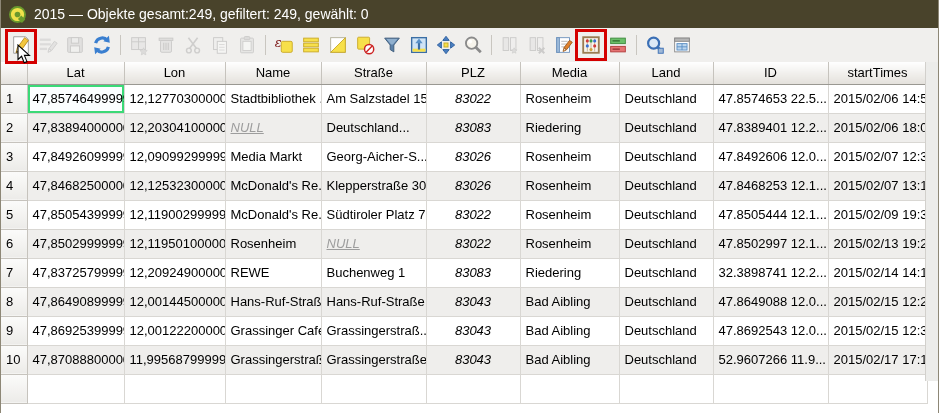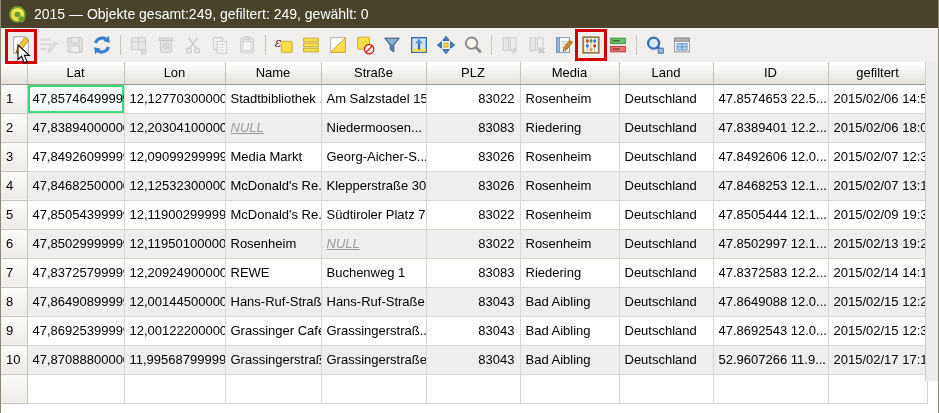--- a/index.html
+++ b/index.html
@@ -50,21 +50,21 @@
     border-right:1px solid #c6c3bd; border-bottom:1px solid #c6c3bd;
     text-align:left; padding-left:5px;
   }
   tbody td {
     height:29px;
     border-right:1px solid #d9d7d3; border-bottom:1px solid #d9d7d3;
     text-align:left;
   }
   tbody tr.data:nth-child(even) td { background:#efeeec; }
   tbody tr.data:nth-child(odd)  td { background:#ffffff; }
-  td.num-right { text-align:right; }
+  td.num-right { text-align:center;font-style:italic; }
   td.null-value { color:#9d9d9d; font-style:italic;text-decoration:underline; }
   td.selected-cell { box-shadow: inset 0 0 0 2px #3bd977; background:#fbfeff !important; }
   .right-strip {
     position:absolute; top:0; right:0; width:13px; height:319px;
     background:#ececea; border-left:1px solid #d2d0cc;
   }
 
   
   .bottombar {
     height:32px; background:#f0efed; border-top:1px solid #bdbab4;
@@ -351,42 +351,42 @@
           <tr id="header-row">
             <th></th>
             <th>Lat</th>
             <th>Lon</th>
             <th>Name</th>
             <th>Straße</th>
             <th>PLZ</th>
             <th>Media</th>
             <th>Land</th>
             <th>ID</th>
-            <th>gefiltert</th>
+            <th>startTimes</th>
           </tr>
         </thead>
       <tbody id="table-body">
           <tr class="data">
             <th class="gutter">1</th>
             <td class="selected-cell">47,85746499999...</td>
             <td>12,12770300000...</td>
             <td>Stadtbibliothek ...</td>
             <td>Am Salzstadel 15</td>
             <td class="num-right">83022</td>
             <td>Rosenheim</td>
             <td>Deutschland</td>
             <td>47.8574653 22.5...</td>
             <td>2015/02/06 14:5...</td>
           </tr>
           <tr class="data">
             <th class="gutter">2</th>
             <td>47,83894000000...</td>
             <td>12,20304100000...</td>
             <td class="null-value">NULL</td>
-            <td>Niedermoosen...</td>
+            <td>Deutschland...</td>
             <td class="num-right">83083</td>
             <td>Riedering</td>
             <td>Deutschland</td>
             <td>47.8389401 12.2...</td>
             <td>2015/02/06 18:0...</td>
           </tr>
           <tr class="data">
             <th class="gutter">3</th>
             <td>47,84926099999...</td>
             <td>12,09099299999...</td>
@@ -436,21 +436,21 @@
           </tr>
           <tr class="data">
             <th class="gutter">7</th>
             <td>47,83725799999...</td>
             <td>12,20924900000...</td>
             <td>REWE</td>
             <td>Buchenweg 1</td>
             <td class="num-right">83083</td>
             <td>Riedering</td>
             <td>Deutschland</td>
-            <td>47.8372583 12.2...</td>
+            <td>32.3898741 12.2...</td>
             <td>2015/02/14 14:1...</td>
           </tr>
           <tr class="data">
             <th class="gutter">8</th>
             <td>47,86490899999...</td>
             <td>12,00144500000...</td>
             <td>Hans-Ruf-Straße</td>
             <td>Hans-Ruf-Straße</td>
             <td class="num-right">83043</td>
             <td>Bad Aibling</td>

